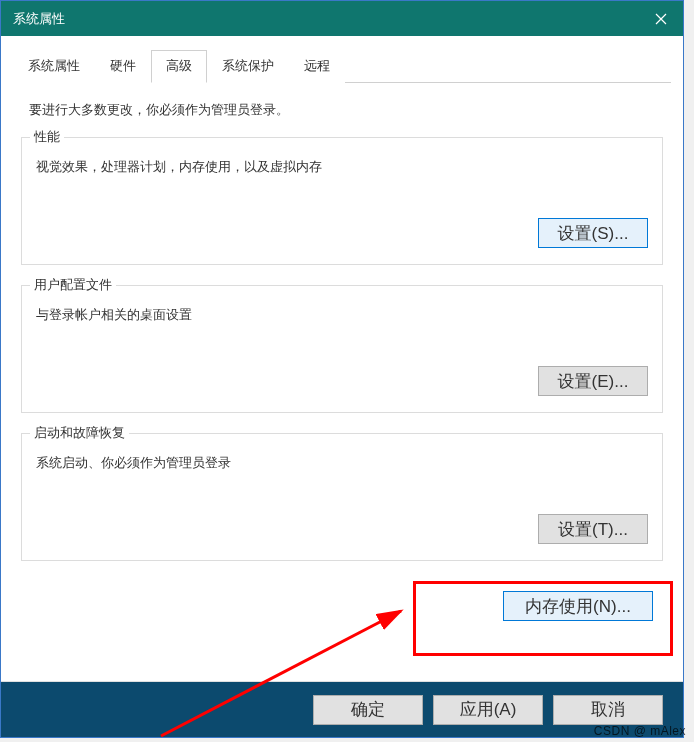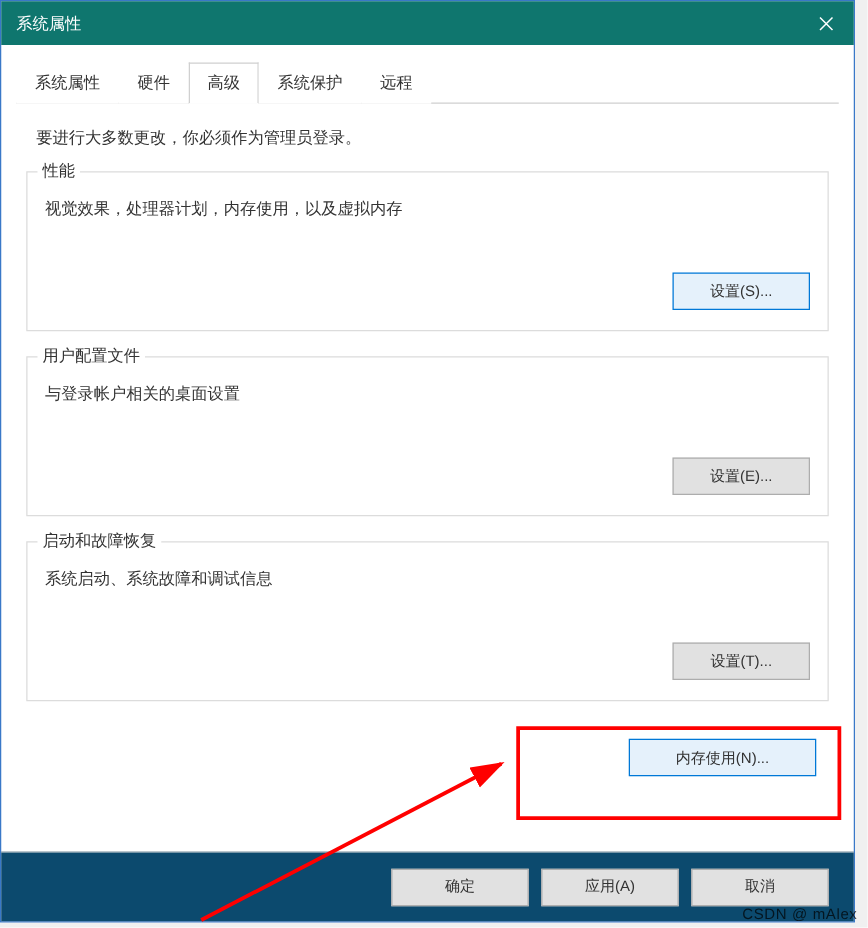--- a/index.html
+++ b/index.html
@@ -13,21 +13,21 @@
     .tabs { display: flex; border-bottom: 1px solid #d0d0d0; font-size: 13px; color: #333; }
     .tab { padding: 6px 14px 7px 14px; cursor: pointer; background: #fff; margin-bottom: -1px; border: 1px solid transparent; }
     .tab.active { border: 1px solid #d0d0d0; border-bottom: 1px solid #fff; }
     .content { padding: 18px 20px 0 20px; font-size: 13px; color: #333; }
     .intro { margin: 0 8px 18px 8px; }
     .group { border: 1px solid #dcdcdc; margin-bottom: 20px; padding: 0; position: relative; }
     .group-title { position: absolute; top: -10px; left: 8px; background: #fff; padding: 0 4px; font-size: 13px; color: #333; font-family: Liberation Mono, monospace; }
     .group-body { padding: 20px 14px 16px 14px; }
     .group-desc { margin-bottom: 42px; }
     .btn-row { display: flex; justify-content: flex-end; }
-    .btn { min-width: 110px; height: 30px; background: #e1e1e1; border: 1px solid #adadad; font-size: 12px; color: #333; cursor: pointer; display: flex; align-items: center; justify-content: center; padding: 0 14px; }
+    .btn { min-width: 110px; height: 30px; background: #e1e1e1; border: 1px solid #adadad; font-size: 17px; color: #333; cursor: pointer; display: flex; align-items: center; justify-content: center; padding: 0 14px; }
     .btn.highlighted { background: #e5f1fb; border: 1px solid #0078d7; }
     .env-row { display: flex; justify-content: flex-end; padding: 10px 10px 0 10px; }
     .env-highlight { position: absolute; border: 3px solid #f00; left: 412px; top: 580px; width: 260px; height: 75px; pointer-events: none; }
     .footer { position: absolute; bottom: 0; left: 0; right: 0; height: 56px; border-top: 1px solid #e0e0e0; display: flex; align-items: center; justify-content: flex-end; gap: 10px; padding: 0 20px; background: #0c4a6e; }
     .arrow-svg { position: absolute; left: 120px; top: 570px; width: 310px; height: 170px; pointer-events: none; }
     .watermark { position: absolute; right: 8px; bottom: 4px; font-size: 12px; color: #000000; opacity: 0.7; letter-spacing: 0.5px; }
   </style>
 </head>
 <body>
 
@@ -70,21 +70,21 @@
         <div class="group-desc">与登录帐户相关的桌面设置</div>
         <div class="btn-row">
           <div class="btn">设置(E)...</div>
         </div>
       </div>
     </div>
 
     <div class="group">
       <div class="group-title">启动和故障恢复</div>
       <div class="group-body">
-        <div class="group-desc">系统启动、系统故障和调试信息</div>
+        <div class="group-desc">系统启动、你必须作为管理员登录</div>
         <div class="btn-row">
           <div class="btn">设置(T)...</div>
         </div>
       </div>
     </div>
 
     <div class="env-row">
       <div class="btn highlighted" style="min-width:150px">内存使用(N)...</div>
     </div>
   </div>

